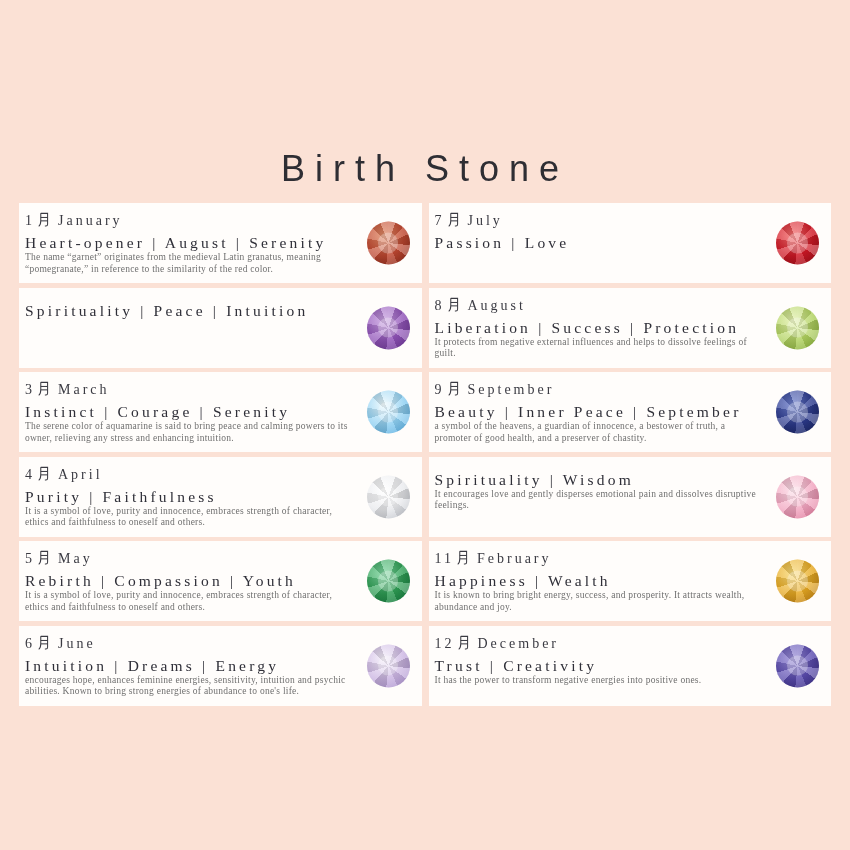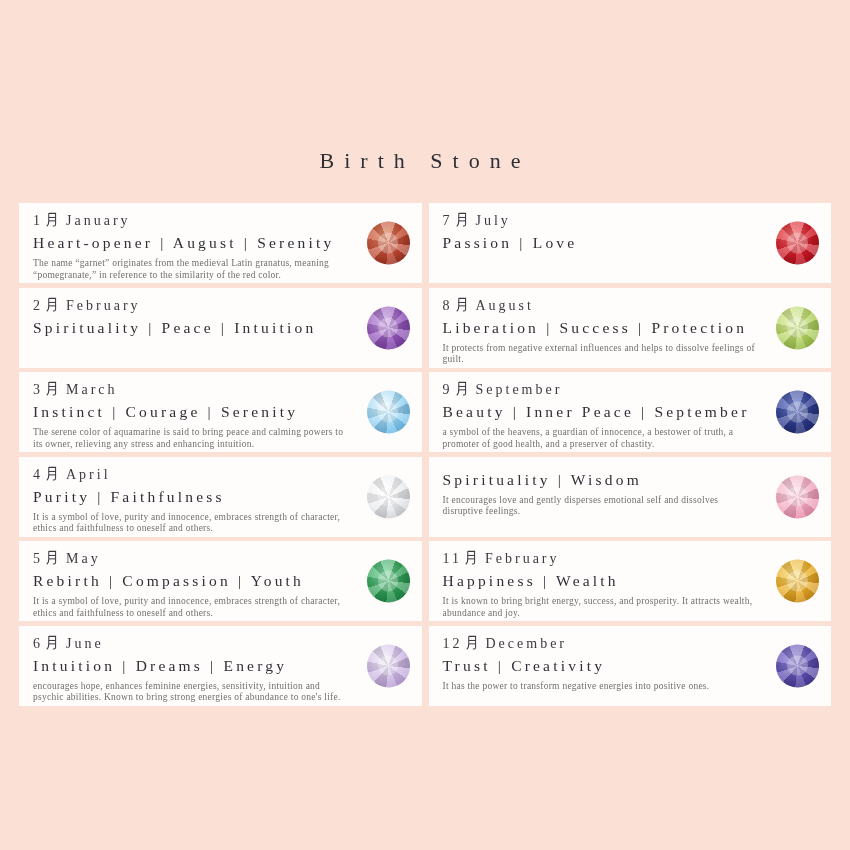--- a/index.html
+++ b/index.html
@@ -3,46 +3,46 @@
 <meta charset="utf-8">
 <style>
   html,body { margin:0; padding:0; }
   body {
     width:850px; height:850px; position:relative; overflow:hidden;
     background:#fbe1d5;
     font-family:"Liberation Serif", serif;
   }
   .title {
     position:absolute; top:148px; left:0; width:100%;
-    text-align:center; font-size:22px; letter-spacing:10px;
-    color:#2e2e34; font-family:Liberation Serif, serif;
+    text-align:center; font-size:36px; letter-spacing:10px;
+    color:#2e2e34; font-family:Liberation Sans, sans-serif;
   }
   .cards {
     position:absolute; top:203px; left:19px; width:812px;
     display:grid; grid-template-columns:1fr 1fr;
     grid-template-rows:repeat(6, 80px);
     grid-auto-flow:column; gap:4.5px 7px;
   }
   .card {
     position:relative; background:#fffdfb;
-    padding:9px 72px 0 14px; box-sizing:border-box;
+    padding:9px 72px 0 6px; box-sizing:border-box;
   }
   .month-title {
     font-size:14px; letter-spacing:3px; color:#3a3a42; white-space:nowrap;
   }
   .month-title .mname { margin-left:7px; }
   .kanji { display:inline-block; margin:0 1px 0 2px; }
   .kanji svg { display:inline-block; vertical-align:-2px; }
   .keywords {
     font-size:15.5px; letter-spacing:3.2px; color:#2f2f38;
     margin-top:5px; white-space:nowrap;
   }
   .description {
     font-size:9.5px; line-height:1.24; letter-spacing:.25px;
-    color:#6f6f6f; margin-top:6px;
+    color:#6f6f6f; margin-top:0;
   }
   .gem {
     position:absolute; right:12px; top:50%; transform:translateY(-50%);
     width:43px; height:43px; border-radius:50%;
   }
   .gem::after {
     content:""; position:absolute; inset:0; border-radius:50%;
     background:conic-gradient(
       rgba(255,255,255,.32) 0 18deg, rgba(0,0,0,.10) 18deg 42deg,
       rgba(255,255,255,.18) 42deg 66deg, rgba(0,0,0,.14) 66deg 96deg,
@@ -70,26 +70,20 @@
             <path d="M5 2 H15 V18 Q15 20.5 12.5 20.5 H11"></path>
             <path d="M5 8 H15"></path>
             <path d="M5 13 H15"></path>
           </svg></span><span class="mname">January</span></div>
     <div class="keywords">Heart-opener | August | Serenity</div>
     <div class="description">The name “garnet” originates from the medieval Latin granatus, meaning “pomegranate,” in reference to the similarity of the red color.</div>
     <div class="gem" style="background: radial-gradient(circle at 38% 32%, rgb(224, 138, 102) 0%, rgb(191, 71, 48) 52%, rgb(126, 37, 24) 100%);"></div>
   </div>
 
   <div class="card">
-    <div class="month-title"><span>2</span><span class="kanji"><svg width="13" height="15" viewBox="0 0 18 22" fill="none" stroke="#3a3a42" stroke-width="1.5">
-            <path d="M5 2 V13 Q5 19 2 21"></path>
-            <path d="M5 2 H15 V18 Q15 20.5 12.5 20.5 H11"></path>
-            <path d="M5 8 H15"></path>
-            <path d="M5 13 H15"></path>
-          </svg></span><span class="mname">February</span></div>
     <div class="keywords">Spirituality | Peace | Intuition</div>
     <div class="gem" style="background: radial-gradient(circle at 38% 32%, rgb(199, 159, 223) 0%, rgb(144, 83, 184) 52%, rgb(99, 48, 138) 100%);"></div>
   </div>
 
   <div class="card">
     <div class="month-title"><span>3</span><span class="kanji"><svg width="13" height="15" viewBox="0 0 18 22" fill="none" stroke="#3a3a42" stroke-width="1.5">
             <path d="M5 2 V13 Q5 19 2 21"></path>
             <path d="M5 2 H15 V18 Q15 20.5 12.5 20.5 H11"></path>
             <path d="M5 8 H15"></path>
             <path d="M5 13 H15"></path>
@@ -165,21 +159,21 @@
             <path d="M5 8 H15"></path>
             <path d="M5 13 H15"></path>
           </svg></span><span class="mname">September</span></div>
     <div class="keywords">Beauty | Inner Peace | September</div>
     <div class="description">a symbol of the heavens, a guardian of innocence, a bestower of truth, a promoter of good health, and a preserver of chastity.</div>
     <div class="gem" style="background: radial-gradient(circle at 38% 32%, rgb(108, 126, 203) 0%, rgb(44, 58, 140) 52%, rgb(20, 30, 82) 100%);"></div>
   </div>
 
   <div class="card">
     <div class="keywords">Spirituality | Wisdom</div>
-    <div class="description">It encourages love and gently disperses emotional self and dissolves disruptive feelings.</div>
+    <div class="description">It encourages love and gently disperses emotional pain and dissolves disruptive feelings.</div>
     <div class="gem" style="background: radial-gradient(circle at 38% 32%, rgb(251, 220, 230) 0%, rgb(242, 166, 192) 52%, rgb(217, 111, 146) 100%);"></div>
   </div>
 
   <div class="card">
     <div class="month-title"><span>11</span><span class="kanji"><svg width="13" height="15" viewBox="0 0 18 22" fill="none" stroke="#3a3a42" stroke-width="1.5">
             <path d="M5 2 V13 Q5 19 2 21"></path>
             <path d="M5 2 H15 V18 Q15 20.5 12.5 20.5 H11"></path>
             <path d="M5 8 H15"></path>
             <path d="M5 13 H15"></path>
           </svg></span><span class="mname">February</span></div>

